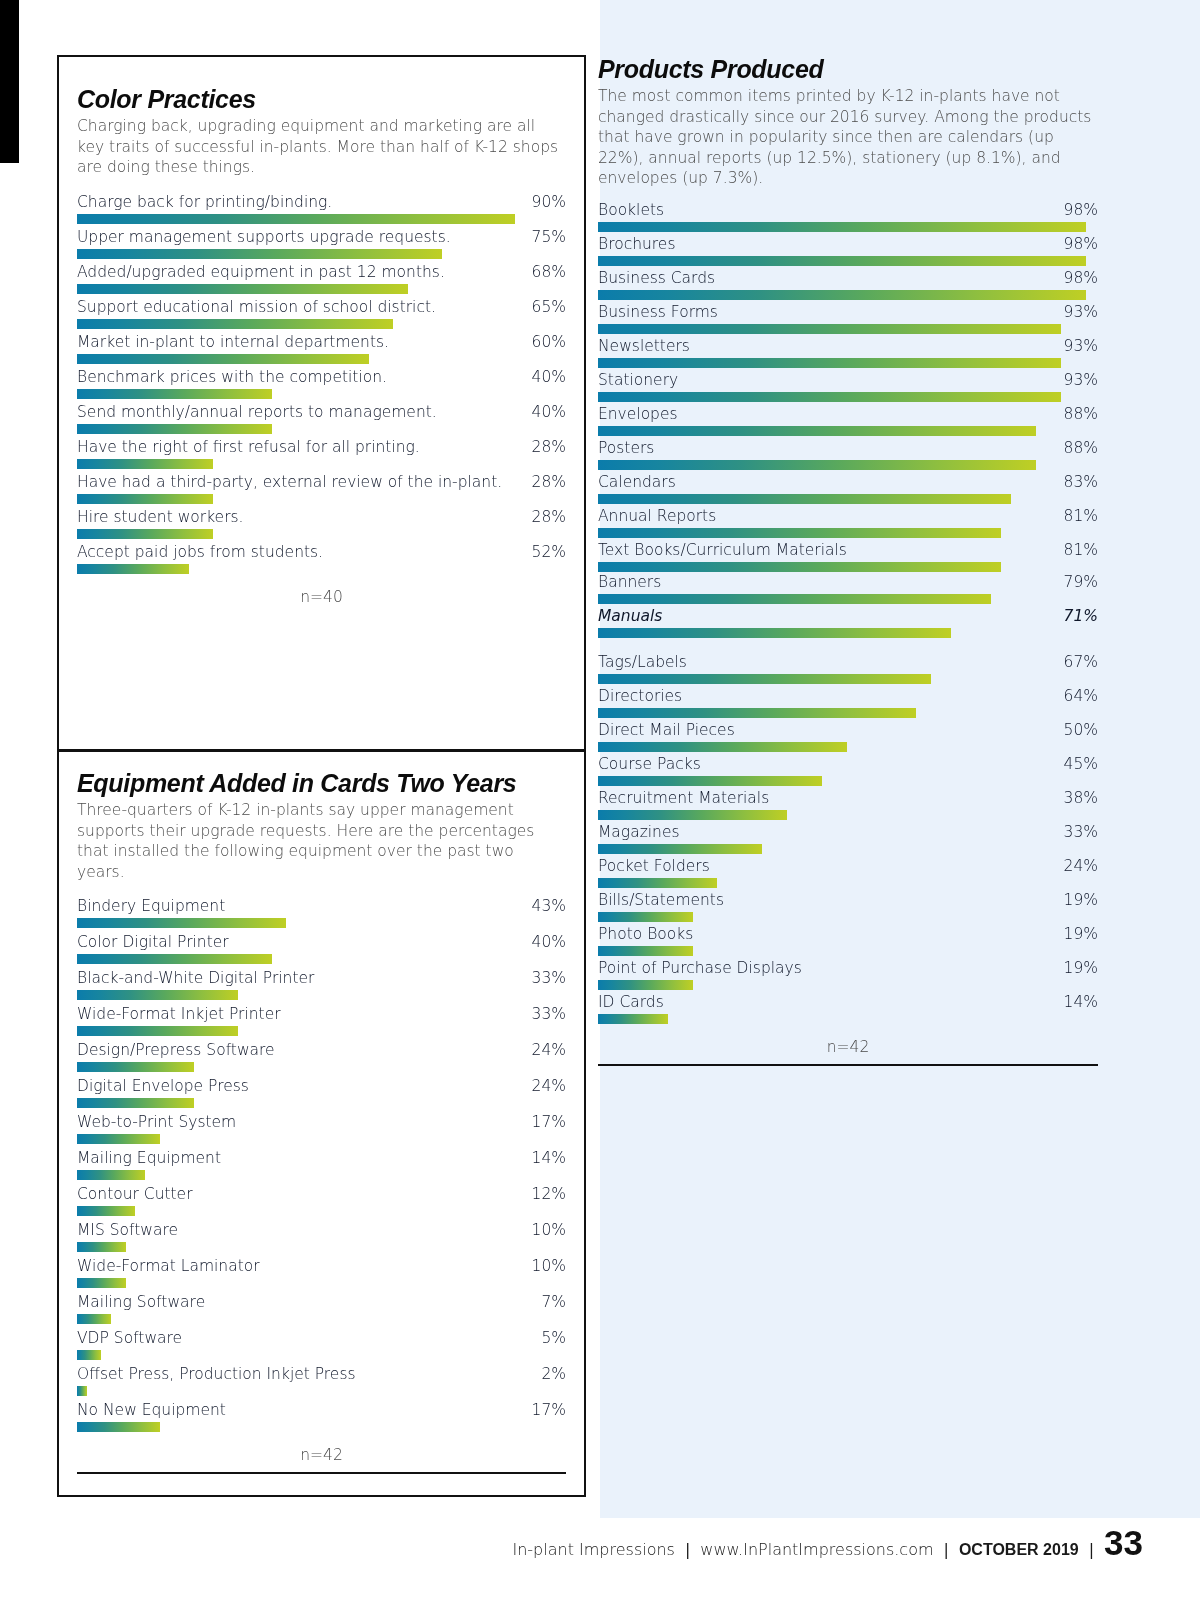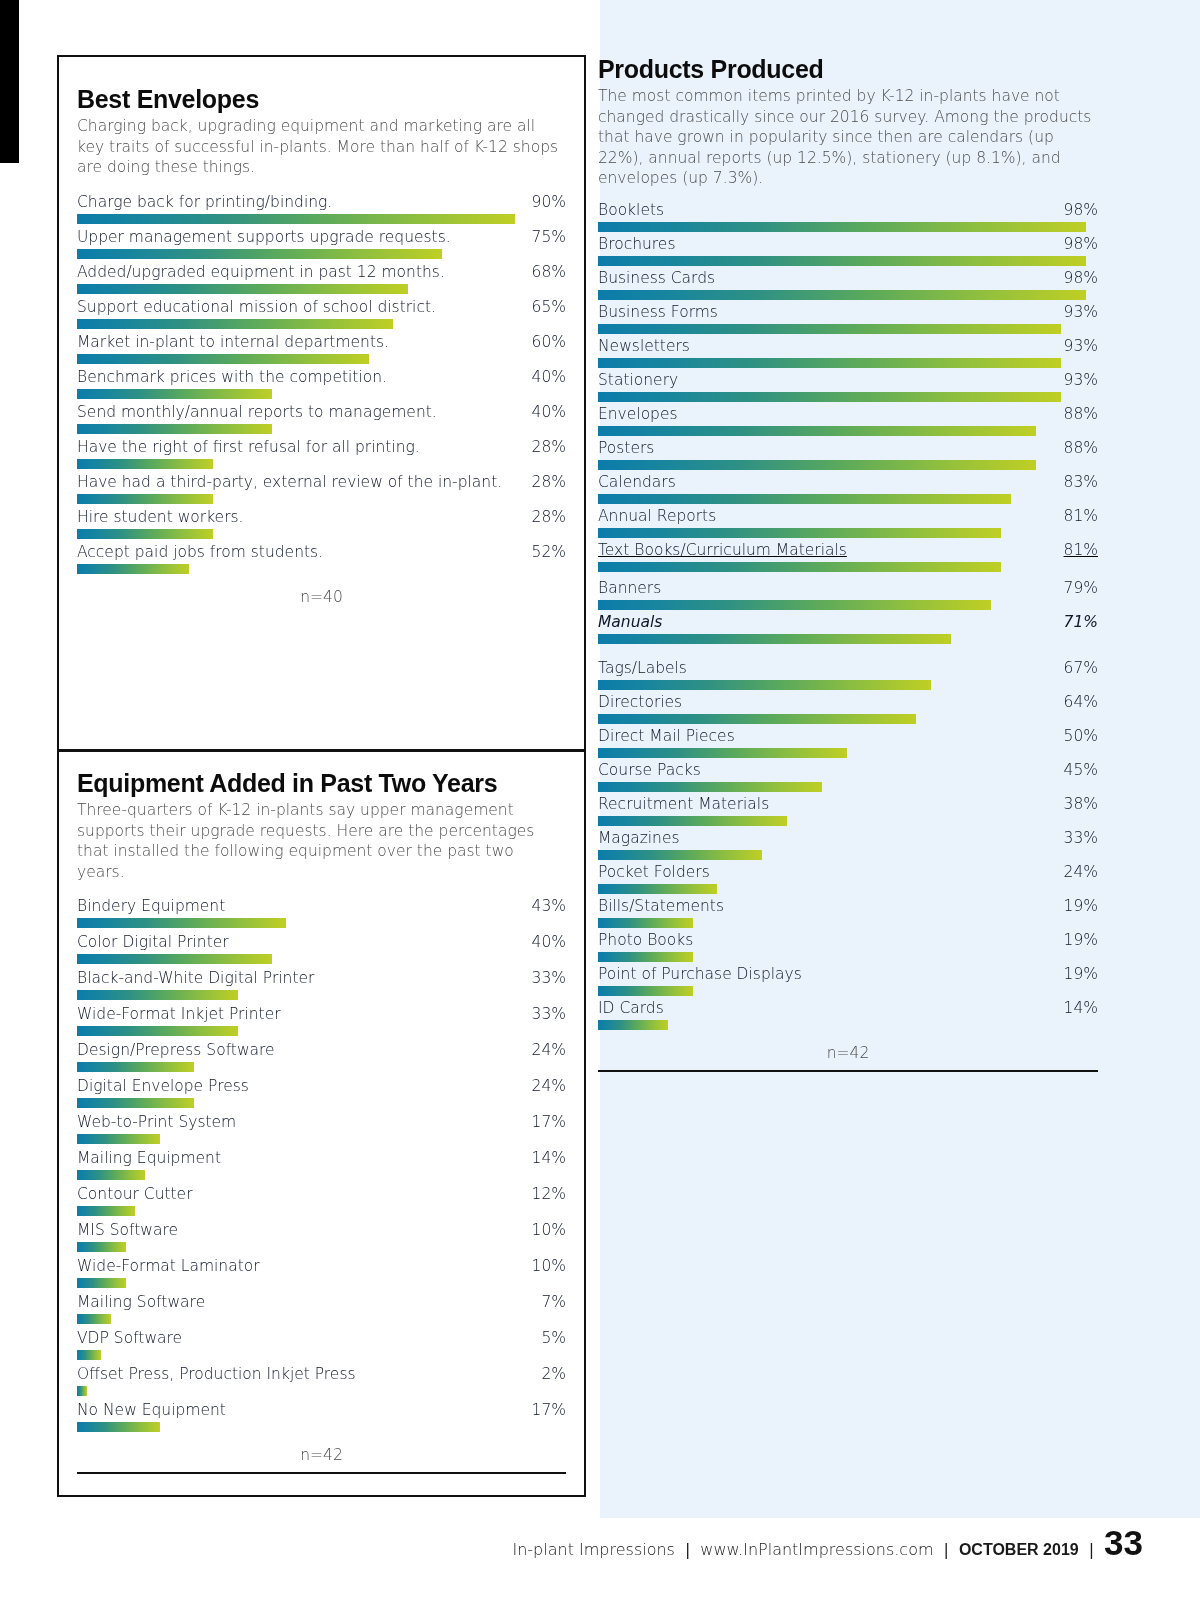--- a/index.html
+++ b/index.html
@@ -37,20 +37,21 @@
     padding:0 18px;
   }
   .panel-divider{
     position:absolute;left:0;top:692px;width:100%;height:3px;background:#111;
   }
 
   h2.sec-title{
     font-size:25px;font-weight:bold;color:#0c0c0c;
     margin:0 0 2px 0;letter-spacing:-0.3px;
     font-family:"Liberation Sans", sans-serif;
+    font-style:italic;
   }
   p.sec-intro{
     font-size:15.5px;line-height:20.5px;color:#4d4d4d;margin:0;
     font-family:"DejaVu Sans", sans-serif;
     font-weight:300;
   }
 
   
   .rows{margin-top:14px;}
   .row{margin-bottom:4px;}
@@ -105,21 +106,21 @@
 <body>
 
 <div id="page">
 
   <div class="bleed-tab"></div>
   <div class="right-panel"></div>
 
   <div class="left-col">
 
     <div class="panel" style="top:28px;">
-      <h2 class="sec-title">Best Envelopes</h2>
+      <h2 class="sec-title">Color Practices</h2>
       <p class="sec-intro">Charging back, upgrading equipment and marketing are all key traits of successful in-plants. More than half of K-12 shops are doing these things.</p>
       <div class="rows" id="bp-rows">
           <div class="row" style="margin-bottom: 3px;">
             <div class="row-head">
               <span class="row-label">Charge back for printing/binding.</span>
               <span class="row-value">90%</span>
             </div>
             <div class="bar-track">
               <div class="bar-fill" style="width: 89.55%;"></div>
             </div>
@@ -214,21 +215,21 @@
               <div class="bar-fill" style="width: 22.885%;"></div>
             </div>
           </div>
         </div>
       <div class="nnote">n=40</div>
     </div>
 
     <div class="panel-divider"></div>
 
     <div class="panel" style="top:712px;">
-      <h2 class="sec-title">Equipment Added in Past Two Years</h2>
+      <h2 class="sec-title">Equipment Added in Cards Two Years</h2>
       <p class="sec-intro">Three-quarters of K-12 in-plants say upper management supports their upgrade requests. Here are the percentages that installed the following equipment over the past two years.</p>
       <div class="rows" id="eq-rows">
           <div class="row" style="margin-bottom: 4px;">
             <div class="row-head">
               <span class="row-label">Bindery Equipment</span>
               <span class="row-value">43%</span>
             </div>
             <div class="bar-track">
               <div class="bar-fill" style="width: 42.785%;"></div>
             </div>
@@ -453,21 +454,21 @@
         </div>
         <div class="row" style="margin-bottom: 2px;">
           <div class="row-head">
             <span class="row-label">Annual Reports</span>
             <span class="row-value">81%</span>
           </div>
           <div class="bar-track">
             <div class="bar-fill" style="width: 80.595%;"></div>
           </div>
         </div>
-        <div class="row" style="margin-bottom: 6px; text-decoration: underline;">
+        <div class="row" style="margin-bottom: 0;">
           <div class="row-head">
             <span class="row-label">Text Books/Curriculum Materials</span>
             <span class="row-value">81%</span>
           </div>
           <div class="bar-track">
             <div class="bar-fill" style="width: 80.595%;"></div>
           </div>
         </div>
         <div class="row" style="margin-bottom: 2px;">
           <div class="row-head">

